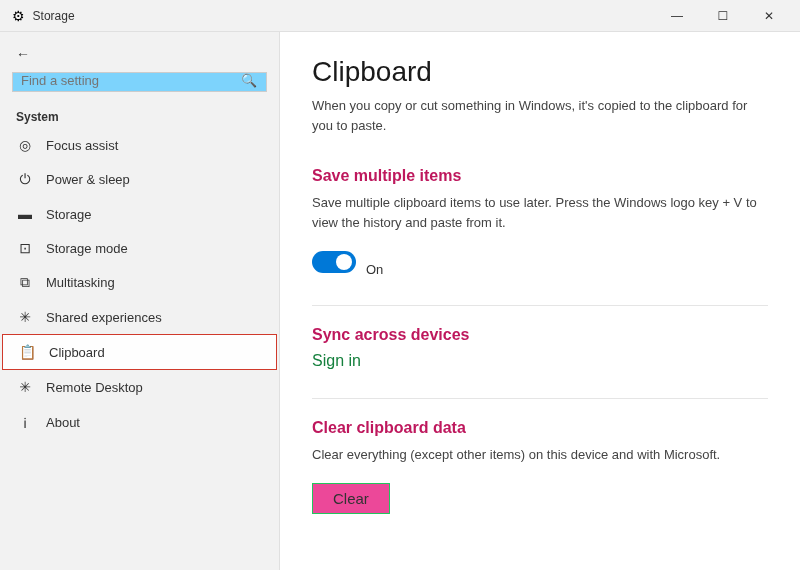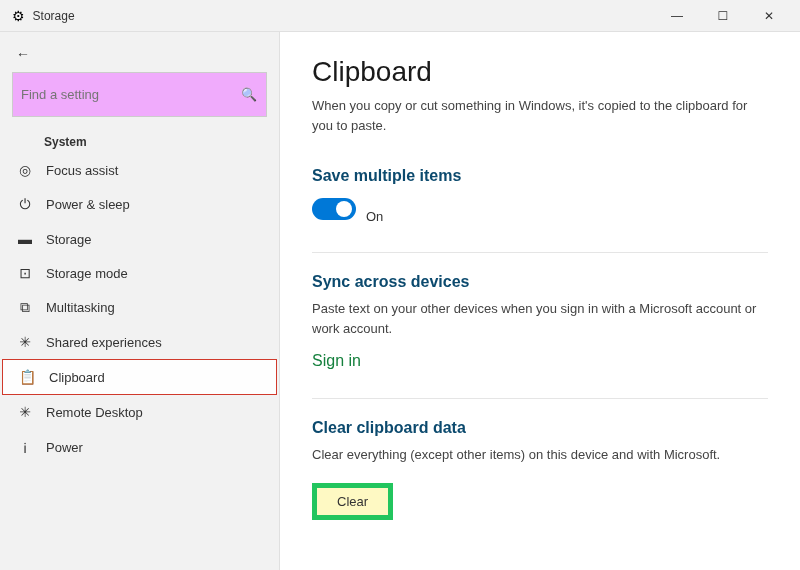--- a/index.html
+++ b/index.html
@@ -71,45 +71,44 @@
       cursor: pointer;
       gap: 8px;
       color: #333;
     }
     .sidebar-back-arrow {
       font-size: 14px;
     }
     .search-box {
       margin: 0 12px 12px 12px;
       display: flex;
-      align-items: center;
-      background: #f0abfc;
+      align-items: flex-start;
+      background: #7dd3fc;
       border: 1px solid #ccc;
-      height: 45px;
+      height: 20px;
       padding: 0 8px;
     }
     .search-input {
       border: none;
       outline: none;
       background: transparent;
       flex: 1;
       font-size: 13px;
       color: #333;
     }
     .search-icon {
       font-size: 13px;
       color: #666;
     }
     .sidebar-section-label {
       padding: 6px 16px 4px 16px;
       font-size: 12px;
       font-weight: 700;
       color: #333;
       text-transform: none;
-      margin-left: 28px;
     }
     .sidebar-item {
       display: flex;
       align-items: center;
       padding: 9px 16px;
       cursor: pointer;
       gap: 12px;
       color: #333;
       font-size: 13px;
     }
@@ -140,21 +139,21 @@
     }
     .content-desc {
       font-size: 13px;
       color: #444;
       margin-bottom: 32px;
       line-height: 1.5;
     }
     .section-heading {
       font-size: 16px;
       font-weight: 600;
-      color: #0c4a6e;
+      color: #be185d;
       margin-bottom: 8px;
     }
     .section-desc {
       font-size: 13px;
       color: #444;
       margin-bottom: 14px;
       line-height: 1.5;
     }
     .toggle-row {
       display: flex;
@@ -193,24 +192,24 @@
     }
     .link-blue {
       color: #15803d;
       font-size: 16px;
       cursor: pointer;
       text-decoration: none;
       margin-bottom: 24px;
       display: inline-block;
     }
     .clear-btn {
-      background: #fef9c3;
-      border: 5px solid #22c55e;
+      background: #ec4899;
+      border: 1px solid #22c55e;
       padding: 6px 20px;
-      font-size: 13px;
+      font-size: 15px;
       cursor: pointer;
       color: #333;
       margin-top: 4px;
     }
   </style>
 </head>
 <body>
 
 <div class="title-bar">
   <div class="title-bar-left">
@@ -263,42 +262,42 @@
     <div class="sidebar-item active">
       <span class="sidebar-item-icon">📋</span>
       <span>Clipboard</span>
     </div>
     <div class="sidebar-item">
       <span class="sidebar-item-icon">✳</span>
       <span>Remote Desktop</span>
     </div>
     <div class="sidebar-item">
       <span class="sidebar-item-icon">ℹ</span>
-      <span>Power</span>
+      <span>About</span>
     </div>
   </div>
 
   <div class="content">
     <h1 class="content-title">Clipboard</h1>
     <p class="content-desc">When you copy or cut something in Windows, it's copied to the clipboard for you to paste.</p>
 
     
     <h2 class="section-heading">Save multiple items</h2>
+    <p class="section-desc">Save multiple clipboard items to use later. Press the Windows logo key + V to view the history and paste from it.</p>
     <div class="toggle-row">
       <div class="toggle-switch">
         <div class="knob"></div>
       </div>
       <span class="toggle-label">On</span>
     </div>
 
     <hr class="divider">
 
     
     <h2 class="section-heading">Sync across devices</h2>
-    <p class="section-desc">Paste text on your other devices when you sign in with a Microsoft account or work account.</p>
     <a class="link-blue">Sign in</a>
 
     <hr class="divider">
 
     
     <h2 class="section-heading">Clear clipboard data</h2>
     <p class="section-desc">Clear everything (except other items) on this device and with Microsoft.</p>
     <button class="clear-btn">Clear</button>
   </div>
 

